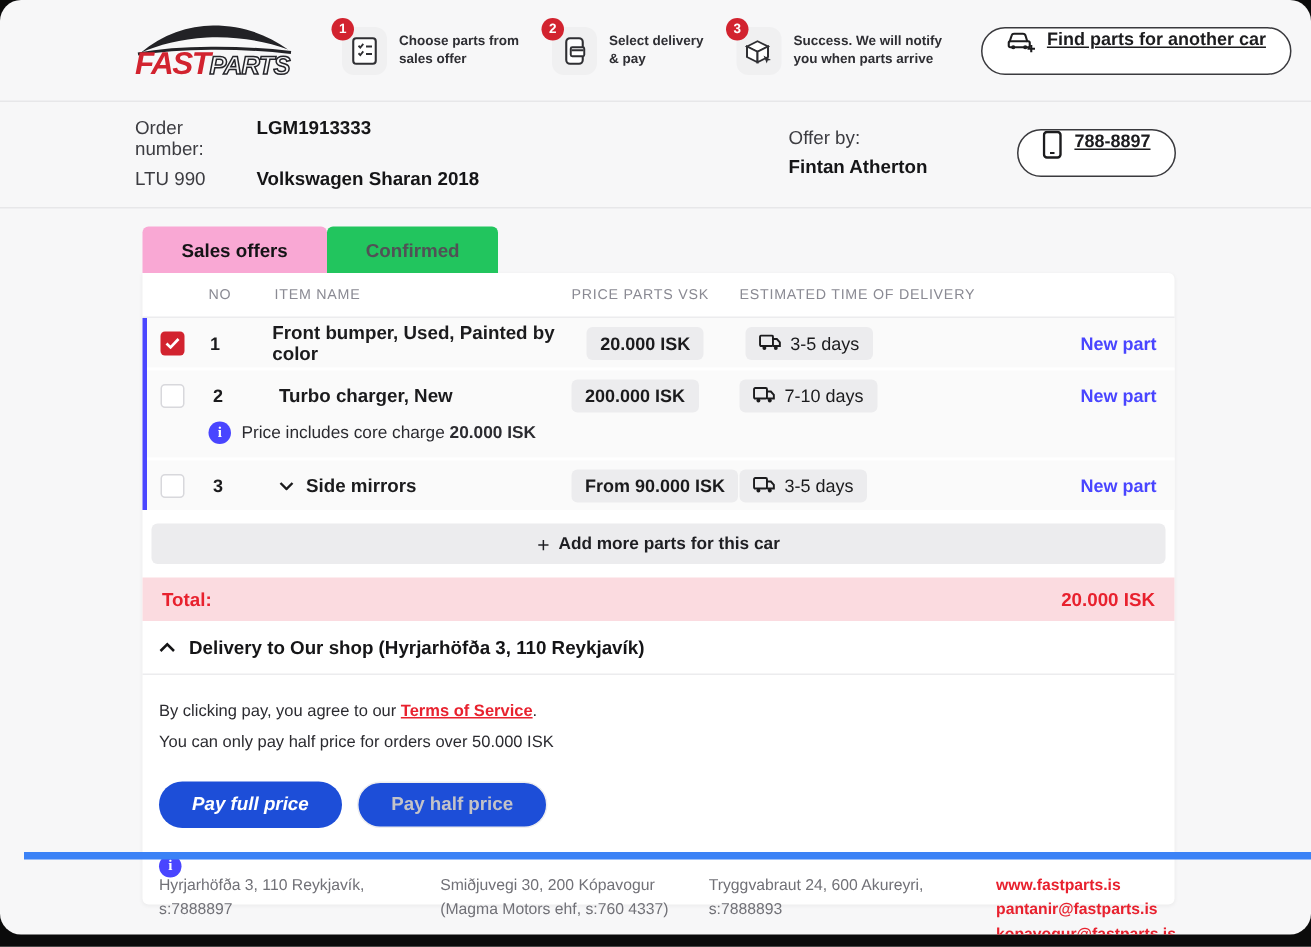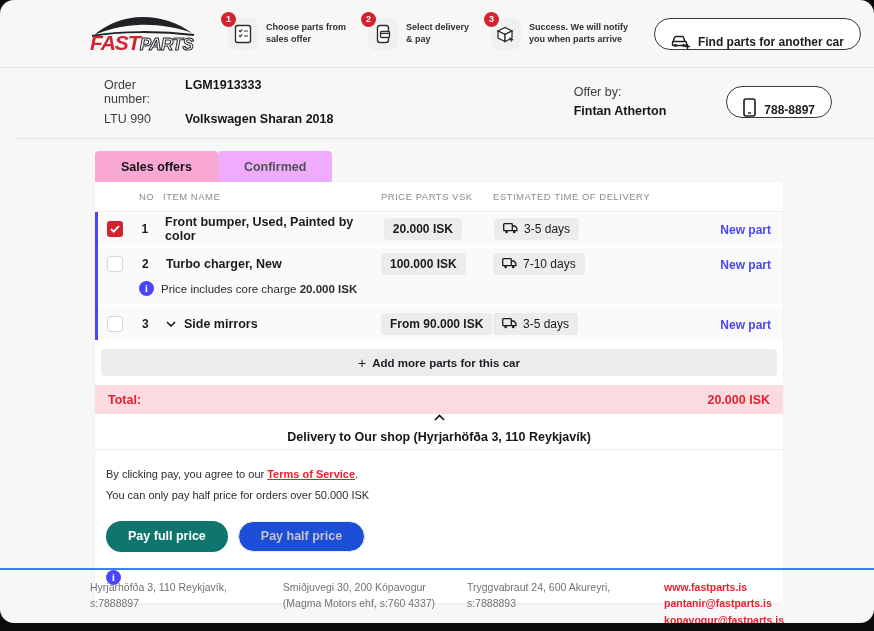--- a/index.html
+++ b/index.html
@@ -20,44 +20,44 @@
   .logo-parts{ font-style:italic; font-weight:700; font-size:17px; color:transparent;
     -webkit-text-stroke:1px #25252a; letter-spacing:-0.5px; }
   .steps{ display:flex; gap:22px; flex:1 1 auto; }
   .step{ display:flex; align-items:center; gap:8px; }
   .step-icon{ position:relative; width:30px; height:32px; background:#f0f0f1; border-radius:8px;
     display:flex; align-items:center; justify-content:center; }
   .step-badge{ position:absolute; top:-6px; left:-7px; width:15px; height:15px; border-radius:50%;
     background:#d2232f; color:#fff; font-size:9px; font-weight:700; display:flex;
     align-items:center; justify-content:center; }
   .step-label{ font-size:9px; font-weight:600; color:#2e2e33; line-height:1.3; white-space:nowrap; }
-  .pill-btn{ display:flex; align-items:flex-end; gap:8px; background:#fff; border:1px solid #3a3a3e;
+  .pill-btn{ display:flex; align-items:flex-start; gap:8px; background:#fff; border:1px solid #3a3a3e;
     border-radius:17px; height:32px; padding:0 16px; font-size:12px; font-weight:700; color:#1c1c1e;
-    cursor:pointer; white-space:nowrap; }
+    cursor:pointer; white-space:nowrap;text-decoration:underline; }
   
   .order-row{ display:flex; justify-content:space-between; align-items:center;
-    padding:10px 42px 12px 90px; border-bottom:1px solid #e7e7e9; min-height:57px;margin-left:14px; }
+    padding:10px 90px 12px 90px; border-bottom:1px solid #e7e7e9; min-height:57px; }
   .order-grid{ display:grid; grid-template-columns:65px auto; column-gap:16px; row-gap:6px;
     font-size:12.5px; color:#3c3c41; }
   .order-grid b{ color:#151517; font-weight:700; }
   .offer-wrap{ display:flex; align-items:center; gap:60px; }
   .offer-by{ font-size:12.5px; color:#3c3c41; line-height:1.5; }
   .offer-by b{ display:block; color:#151517; }
   
   .content{ padding:12px 91px 0 95px; }
   .tabs{ display:flex; }
   .tab{ height:31px; padding:0 26px; display:flex; align-items:center; font-size:12.5px;
     border-radius:4px 4px 0 0; cursor:pointer; }
   .tab.active{ background:#f9a8d4; font-weight:700; color:#141416; }
-  .tab.inactive{ background:#f0abfc; font-weight:600; color:#515156; }
+  .tab.inactive{ background:#22c55e; font-weight:600; color:#515156; }
   .card{ background:#fff; border-radius:0 4px 4px 4px; box-shadow:0 1px 3px rgba(0,0,0,0.05); }
   .thead{ display:flex; align-items:center; height:30px; font-size:9.5px; letter-spacing:0.5px;
     color:#8a8a93; border-bottom:1px solid #ececee; }
   .col-check{ width:44px; padding-left:12px; }
-  .col-no{ width:24px; }
+  .col-no{ width:44px; }
   .col-name{ flex:1 1 auto; }
   .col-price{ width:112px; }
   .col-del{ flex:0 0 210px; }
   .col-action{ width:80px; text-align:right; padding-right:12px; }
   .rows{ border-left:3px solid #4945ff; }
   .t-row{ background:#fafafa; border-bottom:2px solid #fff; }
   .t-row:last-child{ border-bottom:none; }
   .row-main{ display:flex; align-items:center; height:33px; }
   .row-note{ display:flex; align-items:center; gap:7px; padding:1px 0 9px 41px; font-size:11.5px; color:#2b2b30; }
   .row-note b{ font-weight:700; }
@@ -76,32 +76,32 @@
     font-size:10px; font-weight:700; display:inline-flex; align-items:center; justify-content:center;
     font-family:"Liberation Serif", serif; flex:0 0 auto; }
   .addmore-wrap{ padding:9px 6px; }
   .addmore{ width:100%; height:27px; background:#ececee; border:none; border-radius:4px;
     font-size:11.5px; font-weight:600; color:#1f1f23; cursor:pointer; display:flex;
     align-items:center; justify-content:center; gap:6px; font-family:inherit; }
   .plus{ font-size:14px; font-weight:400; line-height:1; }
   .total-row{ display:flex; justify-content:space-between; align-items:center; height:29px;
     background:#fbdbe0; padding:0 13px; font-size:12.5px; font-weight:700; color:#e8212e; }
   .delivery-row{ display:flex; align-items:center; gap:9px; height:36px; padding:0 11px;
-    border-bottom:1px solid #ececee; font-size:12.5px; font-weight:700; color:#151517; cursor:pointer;flex-direction:column; }
+    border-bottom:1px solid #ececee; font-size:12.5px; font-weight:700; color:#151517; cursor:pointer; }
   .pay-section{ padding:14px 11px 18px 11px; }
   .pay-line{ font-size:11px; color:#2b2b30; line-height:1.9; }
   .terms-link{ color:#e8212e; font-weight:700; text-decoration:underline; cursor:pointer; }
   .pay-buttons{ display:flex; gap:10px; margin:15px 0 0 0; }
   .btn-pay{ height:31px; border-radius:17px; padding:0 22px; font-size:12.5px; font-weight:700;
     font-family:inherit; cursor:pointer; }
-  .btn-full{ background:#0f766e; color:#fff; border:none; }
+  .btn-full{ background:#1d4ed8; color:#fff; border:none;font-style:italic; }
   .btn-half{ background:#1d4ed8; color:#c3c3c8; border:1px solid #ededef; }
   .core-note{ display:flex; align-items:center; gap:9px; margin-top:18px; font-size:11px; color:#2b2b30; }
   
-  .footer{ position:absolute; left:0; right:0; bottom:0; height:55px; border-top:2px solid #3b82f6;
+  .footer{ position:absolute; left:16px; right:0; bottom:0; height:55px; border-top:5px solid #3b82f6;
     display:flex; padding:9px 90px 0 90px; font-size:10.5px; color:#717177; line-height:1.55;gap:20px; }
   .f-col1{ width:200px; } .f-col2{ width:190px; } .f-col3{ width:205px; }
   .f-links{ color:#e8212e; font-weight:700; }
   .f-links div{ cursor:pointer; }
   svg{ display:block; }
 </style>
 </head>
 <body>
 
 <div class="window">
@@ -263,21 +263,21 @@
         <div class="t-row">
           <div class="row-main">
             <div class="col-check">
               <div class="checkbox unchecked"></div>
             </div>
             <div class="col-no no-cell">2</div>
             <div class="col-name name-cell">
               <span>Turbo charger, New</span>
             </div>
             <div class="col-price">
-              <span class="badge price">100.000 ISK</span>
+              <span class="badge price">200.000 ISK</span>
             </div>
             <div class="col-del">
               <span class="badge">
                 <span>
                     <svg width="15" height="11" viewBox="0 0 15 11">
                       <rect x="0.7" y="0.7" width="8.6" height="7" rx="0.8" fill="none" stroke="#1b1b1d" stroke-width="1.3"></rect>
                       <path d="M9.3 3 h2.6 l2 2.2 V7.7 h-4.6" fill="none" stroke="#1b1b1d" stroke-width="1.3"></path>
                       <circle cx="3.6" cy="9" r="1.3" fill="#1b1b1d"></circle>
                       <circle cx="11.2" cy="9" r="1.3" fill="#1b1b1d"></circle>
                     </svg>

